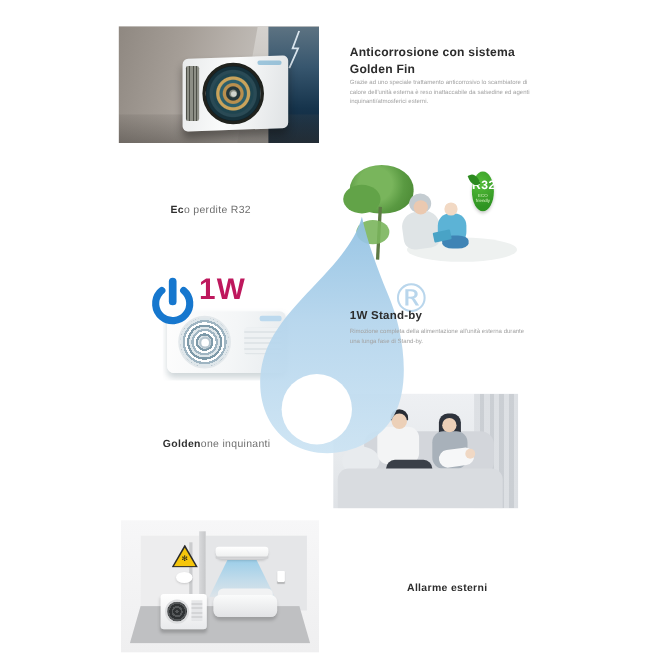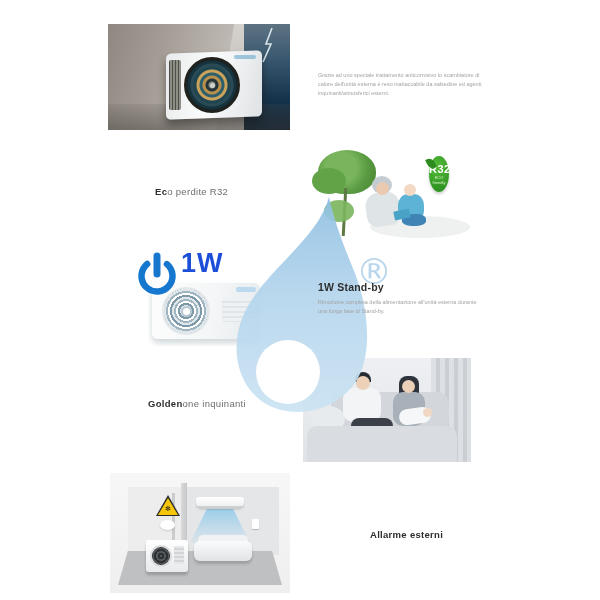--- a/index.html
+++ b/index.html
@@ -47,21 +47,21 @@
   .r32-badge { position:absolute; left:119px; top:8px; width:20px; height:36px; border-radius:50%; background:radial-gradient(circle at 35% 30%, #55bd39, #2f9422 75%); box-shadow:0 2px 3px rgba(0,0,0,.2); text-align:center; z-index:2; }
   .r32-badge .leaf { position:absolute; left:-2px; top:2px; width:8px; height:11px; border-radius:0 70% 0 70%; background:#2c8a1f; transform:rotate(-24deg); }
   .r32-t { margin-top:7px; color:#ffffff; font-weight:bold; font-size:11px; letter-spacing:.5px; }
   .r32-s { color:#d9f2c4; font-size:4px; margin-top:0px; }
 
   
   #watermark { position:absolute; left:0; top:0; z-index:3; pointer-events:none; }
 
   
   .pwr-wrap { position:absolute; left:134px; top:250px; z-index:4; }
-  .watt { position:absolute; left:181px; top:248px; font-size:27px; font-weight:bold; color:#1d4ed8; letter-spacing:1px; z-index:4; }
+  .watt { position:absolute; left:181px; top:248px; font-size:27px; font-weight:bold; color:#be185d; letter-spacing:1px; z-index:4; }
   .ac2 { left:148px; top:274px; width:118px; height:72px; background:#ffffff; }
   .ac2 .body { position:absolute; left:4px; top:9px; width:108px; height:56px; border-radius:6px; background:linear-gradient(100deg,#fdfdfd 0%,#f4f6f7 55%,#e7ebee 100%); box-shadow:0 4px 6px rgba(120,140,150,.35); }
   .ac2 .fan { position:absolute; left:14px; top:13px; width:48px; height:48px; border-radius:50%; border:2px solid #e3e8eb;
       background:repeating-radial-gradient(circle at 50% 50%, #ffffff 0 2px, #9fb5c2 2px 4px, #dfe7eb 4px 6px, #7e9aa9 6px 8px); }
   .ac2 .hub { position:absolute; left:35px; top:34px; width:7px; height:7px; border-radius:50%; background:#ffffff; box-shadow:0 0 0 2px #b7c6cf; }
   .ac2 .logo { position:absolute; right:10px; top:13px; width:20px; height:5px; border-radius:2px; background:#bcd9ee; }
   .ac2 .vents { position:absolute; right:10px; top:24px; width:34px; height:24px; background:repeating-linear-gradient(180deg,#eef1f3 0 3px,#e0e5e8 3px 5px); border-radius:2px; }
   .t-standby { left:318px; top:281px; width:160px; font-size:10.5px; letter-spacing:.2px; }
   .b-standby { left:318px; top:298px; width:164px; font-size:5.5px; line-height:1.7; }
 
@@ -121,20 +121,21 @@
     </svg>
     <div class="ground"></div>
     <div class="ac1">
       <div class="body"></div>
       <div class="grille"></div>
       <div class="toplabel"></div>
       <div class="fan"></div>
       <div class="hub"></div>
     </div>
   </div>
+  <h3 class="sec-title t-anticorr">Anticorrosione con sistema Golden Fin</h3>
   <p class="sec-body b-anticorr">Grazie ad uno speciale trattamento anticorrosivo lo scambiatore di calore dell'unità esterna è reso inattaccabile da salsedine ed agenti inquinanti/atmosferici esterni.</p>
 
   <div class="lbl eco-lbl"><b>Ec</b><span>o perdite R32</span></div>
 
   <div class="photo eco-photo">
     <div class="tree-top"></div>
     <div class="tree-top2"></div>
     <div class="trunk"></div>
     <div class="tree-low"></div>
     <div class="mat"></div>

